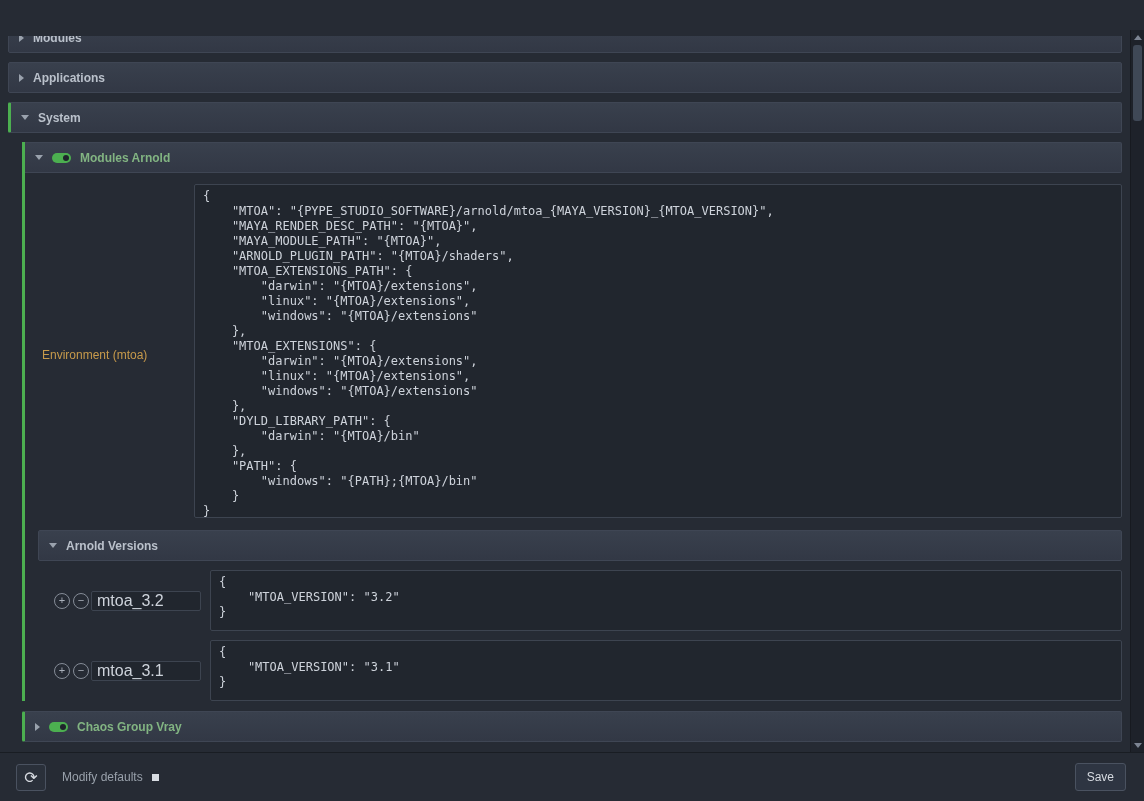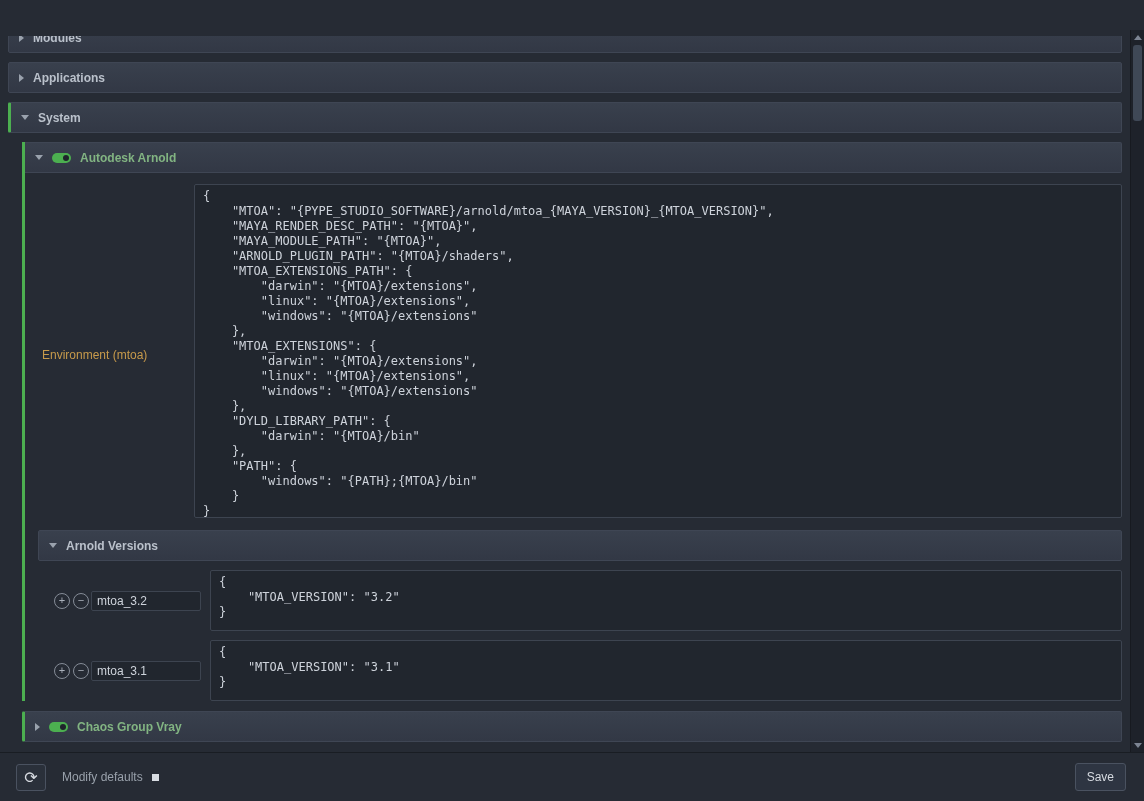--- a/index.html
+++ b/index.html
@@ -46,21 +46,21 @@
 
   .versions-hdr { margin-left:13px; margin-top:12px; }
   .version-row { display:flex; align-items:center; margin-left:29px; margin-top:9px; }
   .row-controls { display:flex; align-items:center; flex:0 0 156px; width:156px; }
   .circle { width:16px; height:16px; border-radius:50%; background:transparent; border:1px solid #858c97;
             color:#aab1bb; font-size:11px; line-height:1; display:flex; align-items:center; justify-content:center;
             cursor:pointer; font-family:"Liberation Sans",sans-serif; padding:0; }
   .circle + .circle { margin-left:3px; }
   .field { width:110px; height:20px; margin-left:2px; background:var(--field-bg,#21262e);
            border:1px solid var(--field-border,#3d4450); border-radius:2px; color:var(--text-code,#ced3db);
-           font-size:12px; padding:0 5px; font-family:"Liberation Sans",sans-serif; }
+           font-size:16px; padding:0 5px; font-family:"Liberation Sans",sans-serif; }
 
   
   .tri { width:0; height:0; display:inline-block; flex:0 0 auto; }
   .tri.right { border-top:4px solid transparent; border-bottom:4px solid transparent; border-left:5px solid #9aa2ad; }
   .tri.down  { border-left:4px solid transparent; border-right:4px solid transparent; border-top:5px solid #9aa2ad; }
   .toggle { width:19px; height:10px; border-radius:5px; background:var(--accent-green,#4caf50);
             position:relative; display:inline-block; flex:0 0 auto; cursor:pointer; }
   .toggle .knob { position:absolute; right:2px; top:2px; width:6px; height:6px; border-radius:50%; background:#1f242b; }
 
   
@@ -108,21 +108,21 @@
       </div>
 
       <div class="tools-body">
 
         <div class="group-arnold">
           <div class="hdr">
             <span class="tri down"></span>
             <span class="toggle">
                 <span class="knob"></span>
               </span>
-            <span class="hdr-label green-label">Autodesk Arnold</span>
+            <span class="hdr-label green-label">Modules Arnold</span>
           </div>
 
           <div class="arnold-body">
 
             <div class="env-row">
               <div class="env-label">Environment (mtoa)</div>
               <textarea class="code big" spellcheck="false" style="">{
     "MTOA": "{PYPE_STUDIO_SOFTWARE}/arnold/mtoa_{MAYA_VERSION}_{MTOA_VERSION}",
     "MAYA_RENDER_DESC_PATH": "{MTOA}",
     "MAYA_MODULE_PATH": "{MTOA}",

